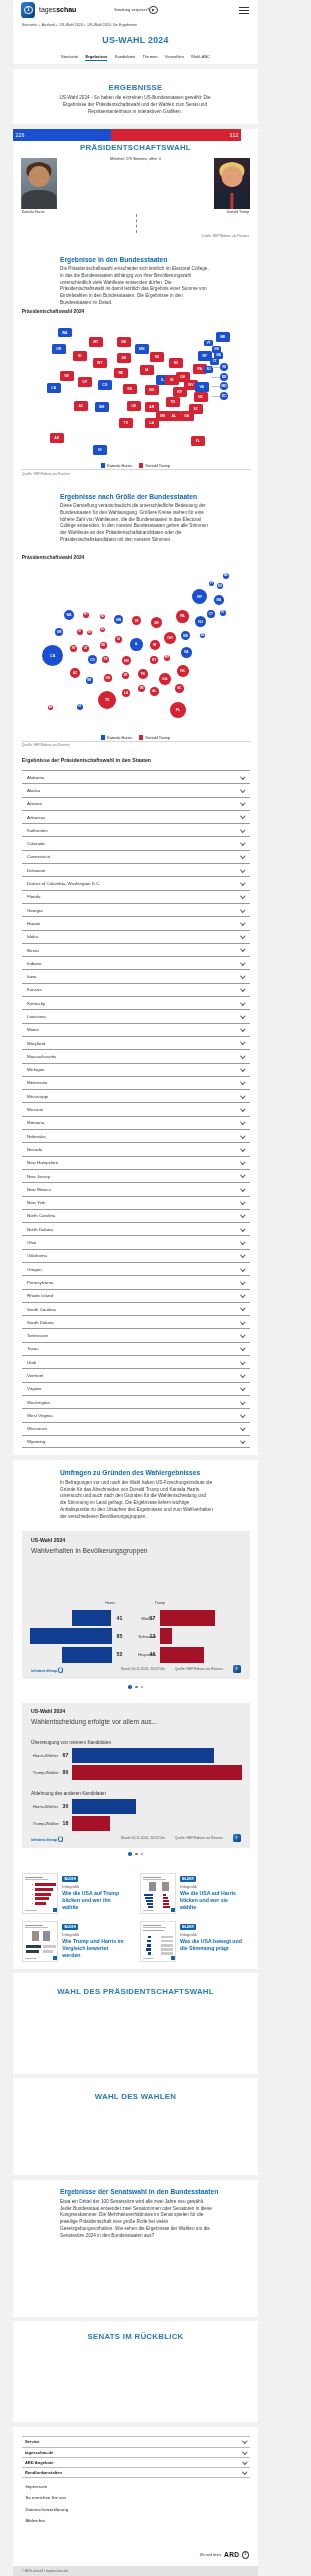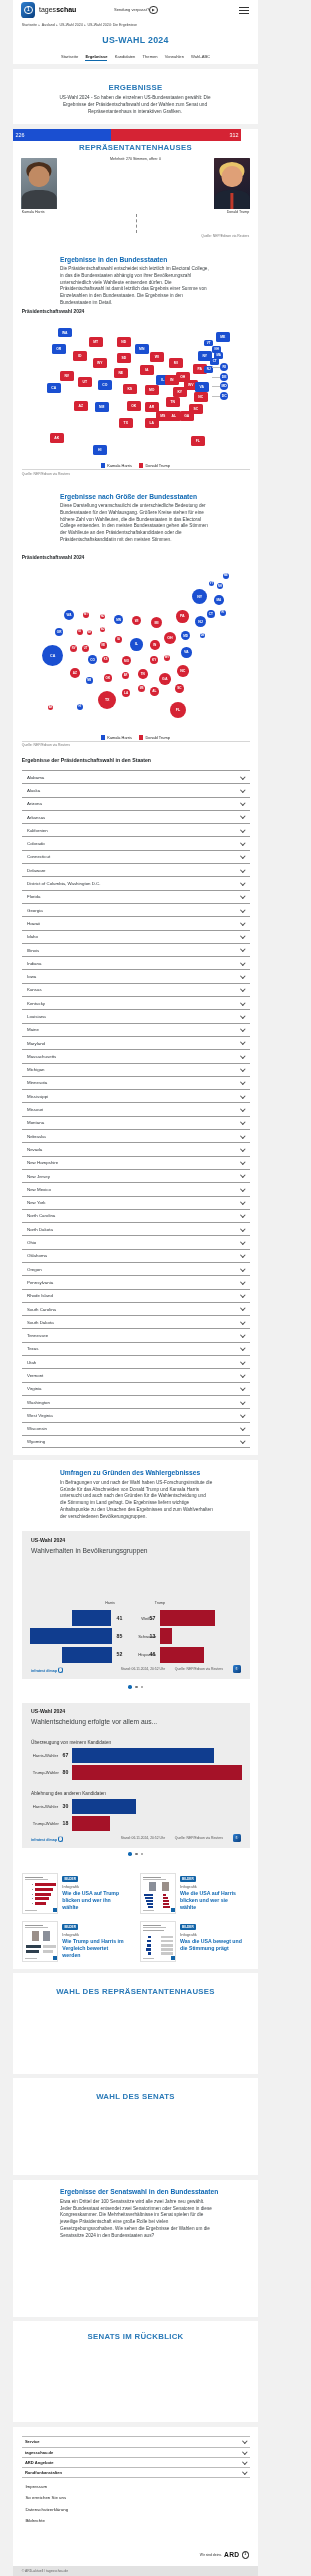--- a/index.html
+++ b/index.html
@@ -130,21 +130,21 @@
   <div class="abs hubtitle">US-WAHL 2024</div>
   <div class="abs hubnav" id="hubnav"><span class="navitem">Startseite</span><span class="navitem active">Ergebnisse</span><span class="navitem">Kandidaten</span><span class="navitem">Themen</span><span class="navitem">Vorwahlen</span><span class="navitem">Wahl-ABC</span></div>
 </div>
 
 <div class="box" id="b-intro">
   <div class="abs sec-title" style="top:13.5px;">ERGEBNISSE</div>
   <div class="abs" style="top:26px;left:39px;width:166px;text-align:center;font-size:4.7px;line-height:1.45;color:#3a3f42;">US-Wahl 2024 - So haben die einzelnen US-Bundesstaaten gewählt: Die Ergebnisse der Präsidentschaftswahl und der Wahlen zum Senat und Repräsentantenhaus in interaktiven Grafiken.</div>
 </div>
 
 <div class="box" id="b-main">
-  <div class="abs sec-title" style="top:13.5px;">REPRÄSENTANTENHAUSES</div>
+  <div class="abs sec-title" style="top:13.5px;">PRÄSIDENTSCHAFTSWAHL</div>
   <div class="abs" style="top:28px;left:0;width:100%;text-align:center;font-size:3.6px;color:#333;">Mehrheit: 270 Stimmen, offen: 0</div>
 
   <div class="photo" style="left:8.3px;top:28.5px;" id="photo-harris">
       <div class="bg" style="background: linear-gradient(160deg, rgb(141, 154, 163), rgb(87, 99, 107));"></div>
       <div class="hair" style="background: rgb(74, 47, 29);"></div>
       <div class="head" style="background: rgb(192, 138, 99);"></div>
       <div class="body" style="background: rgb(58, 63, 68);"></div>
     </div>
   <div class="photo" style="left:201px;top:28.5px;" id="photo-trump">
       <div class="bg" style="background: linear-gradient(160deg, rgb(58, 36, 48), rgb(20, 27, 46));"></div>
@@ -669,24 +669,24 @@
           <i style="left: 19.7px; top: 30px; width: 12.4px; height: 2.6px; background: rgb(201, 201, 201);"></i>
         </div>
         <div class="badge" style="left: 40px; top: 3.1px;">BILDER</div>
         <div class="cat" style="left: 40px; top: 11.4px;">Infografik</div>
         <div class="ttitle" style="left: 40px; top: 17px;">Was die USA bewegt und die Stimmung prägt</div>
       </div>
     </div>
 </div>
 
 <div class="box" id="b-house">
-  <div class="abs sec-title" style="top:13.5px;">WAHL DES REPRÄSENTANTENHAUSES</div>
+  <div class="abs sec-title" style="top:13.5px;">WAHL DES PRÄSIDENTSCHAFTSWAHL</div>
 </div>
 <div class="box" id="b-senate">
-  <div class="abs sec-title" style="top:13.5px;">WAHL DES SENATS</div>
+  <div class="abs sec-title" style="top:13.5px;">WAHL DES WAHLEN</div>
 </div>
 <div class="box" id="b-senres">
   <div class="abs sub-head" style="top:8.3px;">Ergebnisse der Senatswahl in den Bundesstaaten</div>
   <div class="abs para" style="top:18.7px;">Etwa ein Drittel der 100 Senatssitze wird alle zwei Jahre neu gewählt. Jeder Bundesstaat entsendet zwei Senatorinnen oder Senatoren in diese Kongresskammer. Die Mehrheitsverhältnisse im Senat spielen für die jeweilige Präsidentschaft eine große Rolle bei vielen Gesetzgebungsvorhaben. Wie sehen die Ergebnisse der Wahlen um die Senatssitze 2024 in den Bundesstaaten aus?</div>
 </div>
 <div class="box" id="b-retro">
   <div class="abs sec-title" style="top:11.4px;">SENATS IM RÜCKBLICK</div>
 </div>
 
 <div class="box" id="b-footer">

